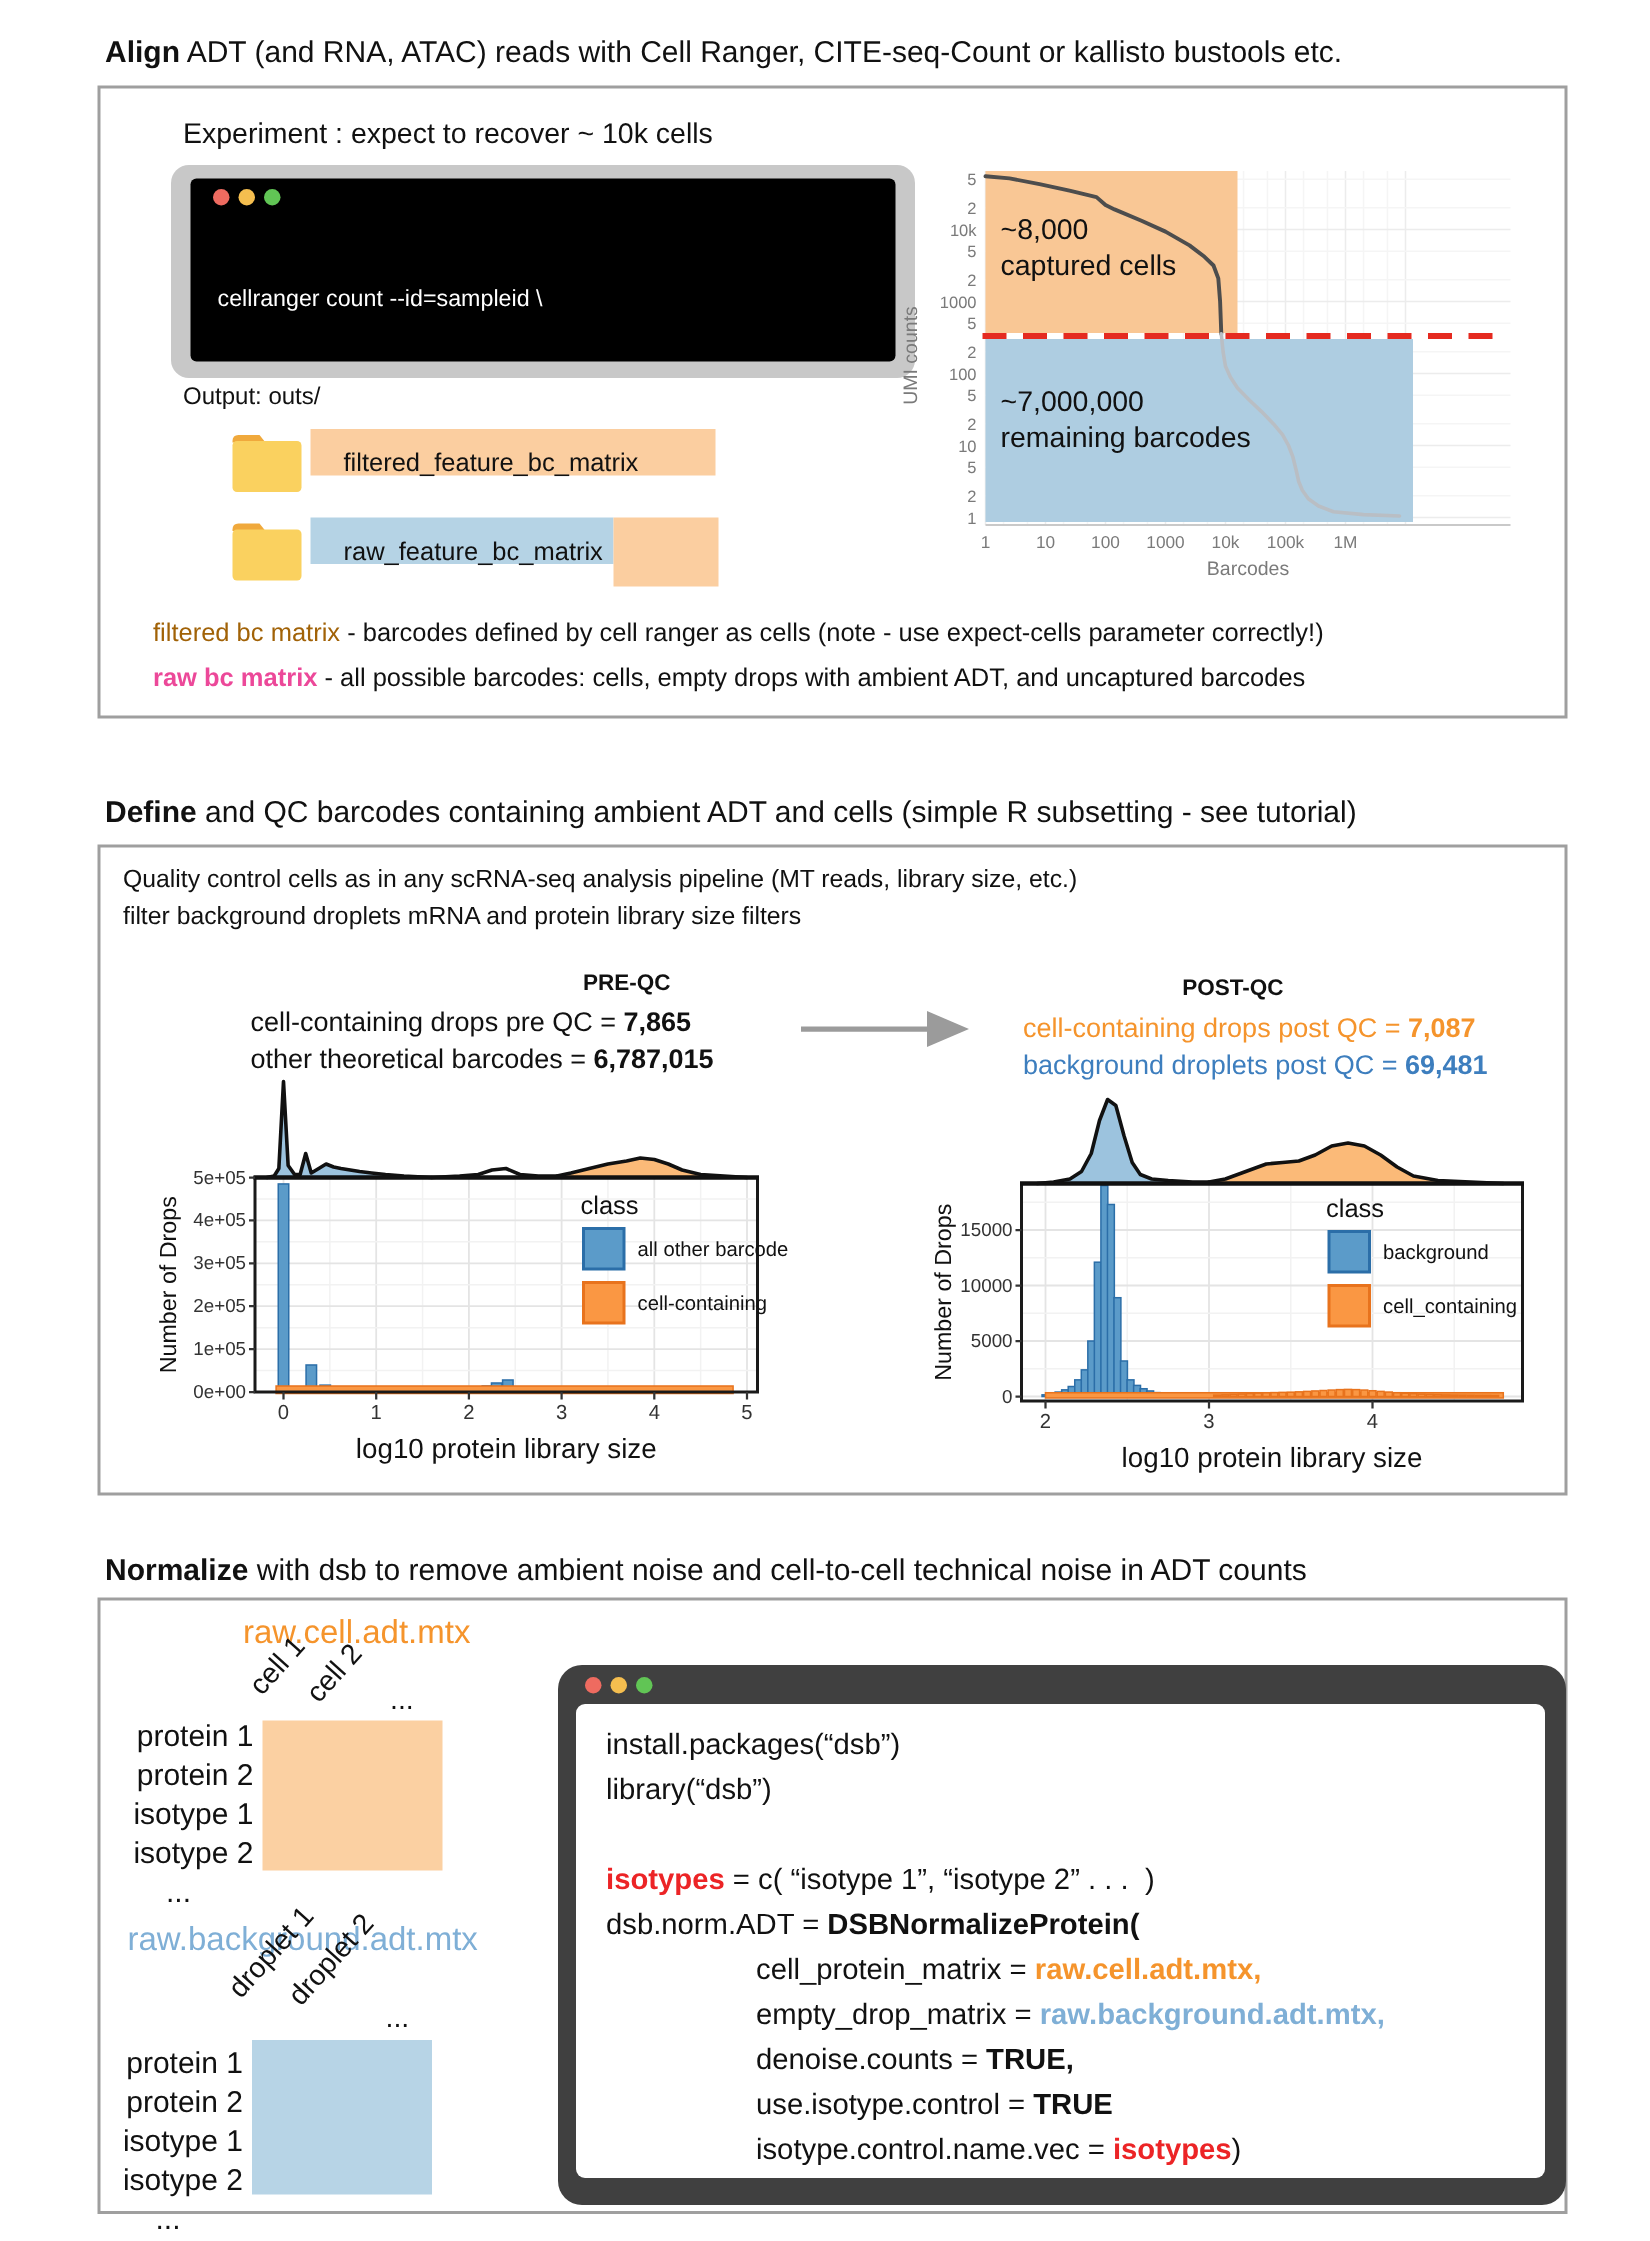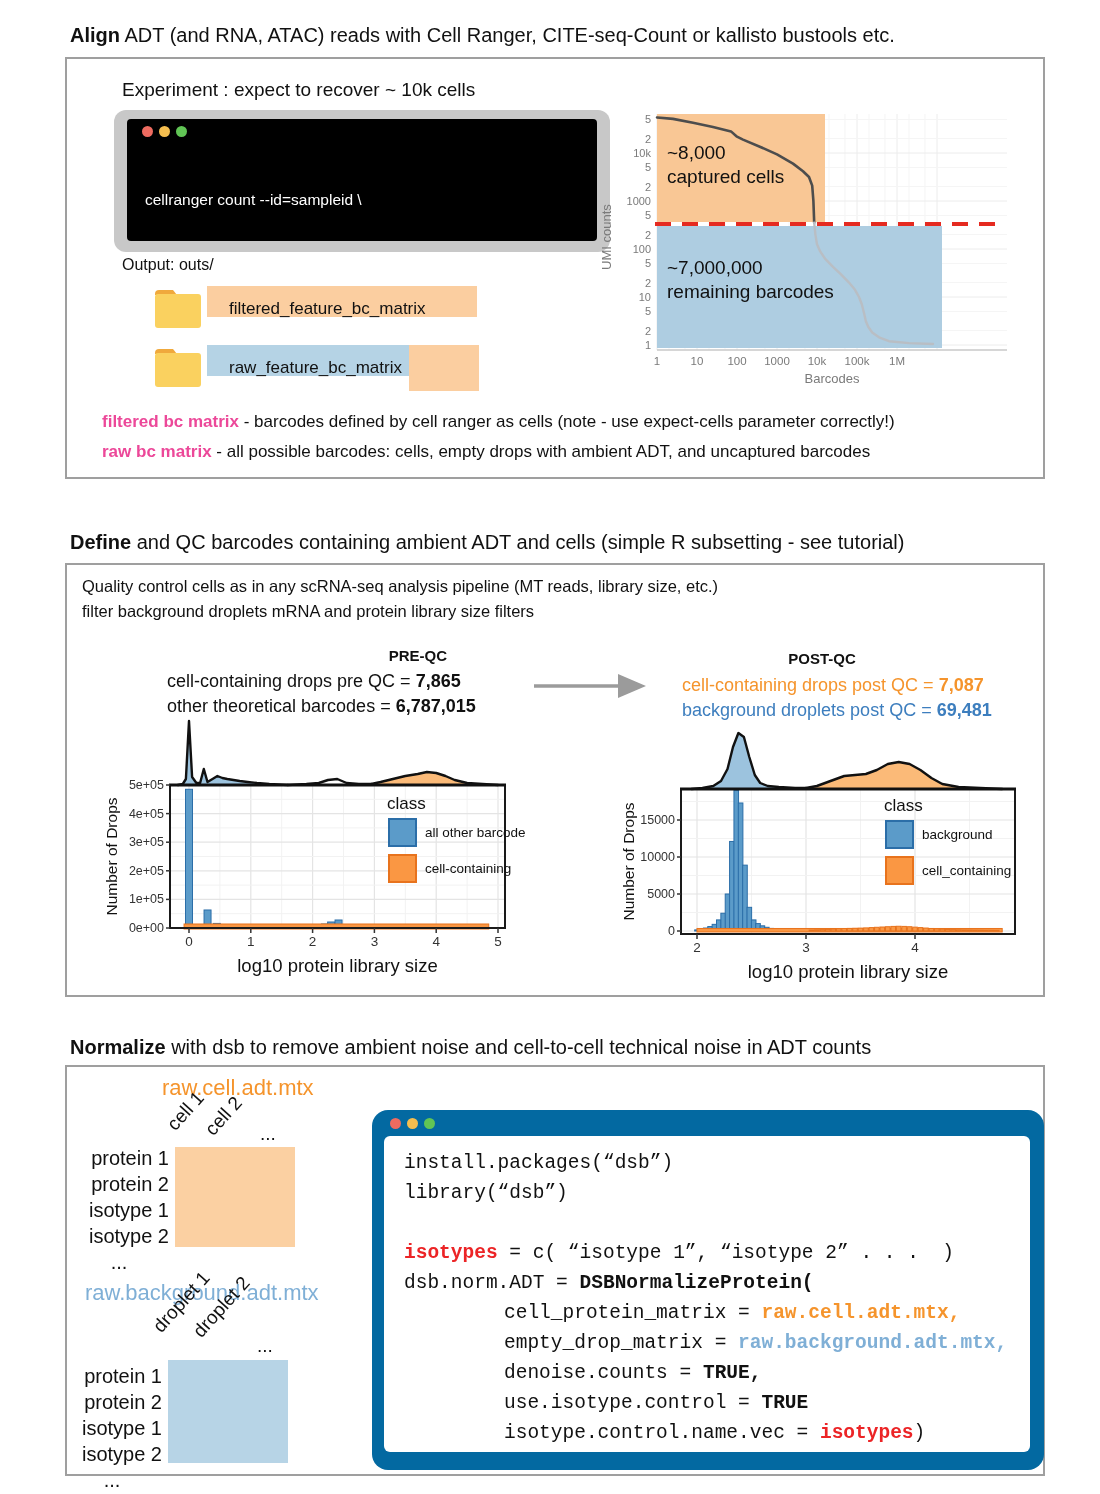--- a/index.html
+++ b/index.html
@@ -13,34 +13,34 @@
   .term{background:#c8c8c8;border-radius:12px;}
   .term-screen{position:absolute;left:13px;right:13px;top:9px;bottom:11px;background:#000;border-radius:4px;}
   .dot{position:absolute;width:11px;height:11px;border-radius:50%;}
   .term-code{position:absolute;left:18px;top:26px;color:#fff;font-size:15.5px;line-height:22px;white-space:pre;}
   .t-indent{padding-left:93px;}
   .t-bold{font-weight:bold;}
   
   .folder-label{position:absolute;height:31px;line-height:46px;font-size:17px;padding-left:22px;}
   
   .bc-line{font-size:17px;line-height:30px;}
-  .orange-b{color:#ec4899;font-weight:bold;}
+  .orange-b{color:#a16207;font-weight:normal;}
   .lblue-b{color:#ec4899;font-weight:bold;}
   
   .note{font-size:16.5px;line-height:25px;}
   .qc-head{font-size:15px;font-weight:bold;text-align:center;width:260px;}
   .qc-line{font-size:18px;line-height:25px;}
   .qc-line .v{font-weight:bold;}
   .post-orange{color:#f5942c;}
   .post-blue{color:#3d7ebe;}
   
   .mtx-title{font-size:22px;font-weight:normal;}
   .rot{transform:rotate(-48deg);transform-origin:left bottom;font-size:19px;white-space:nowrap;display:inline-block;}
   .rowlabs div{font-size:20px;line-height:26px;text-align:right;width:100px;}
-  .codewin{background:#0369a1;border-radius:16px;font-family:Liberation Mono, monospace;}
+  .codewin{background:#404040;border-radius:16px;}
   .codewin-inner{position:absolute;left:12px;right:14px;top:26px;bottom:18px;background:#fff;border-radius:6px;}
   .code-line{font-size:19.5px;line-height:30px;white-space:pre;color:#111;}
   .code-indent{padding-left:100px;}
   .c-red{color:#ec2426;font-weight:bold;}
   .c-orange{color:#f5942c;font-weight:bold;}
   .c-blue{color:#7fafd6;font-weight:bold;}
   .c-bold{font-weight:bold;}
   svg text{font-family:"Liberation Sans",sans-serif;}
 </style>
 </head>

